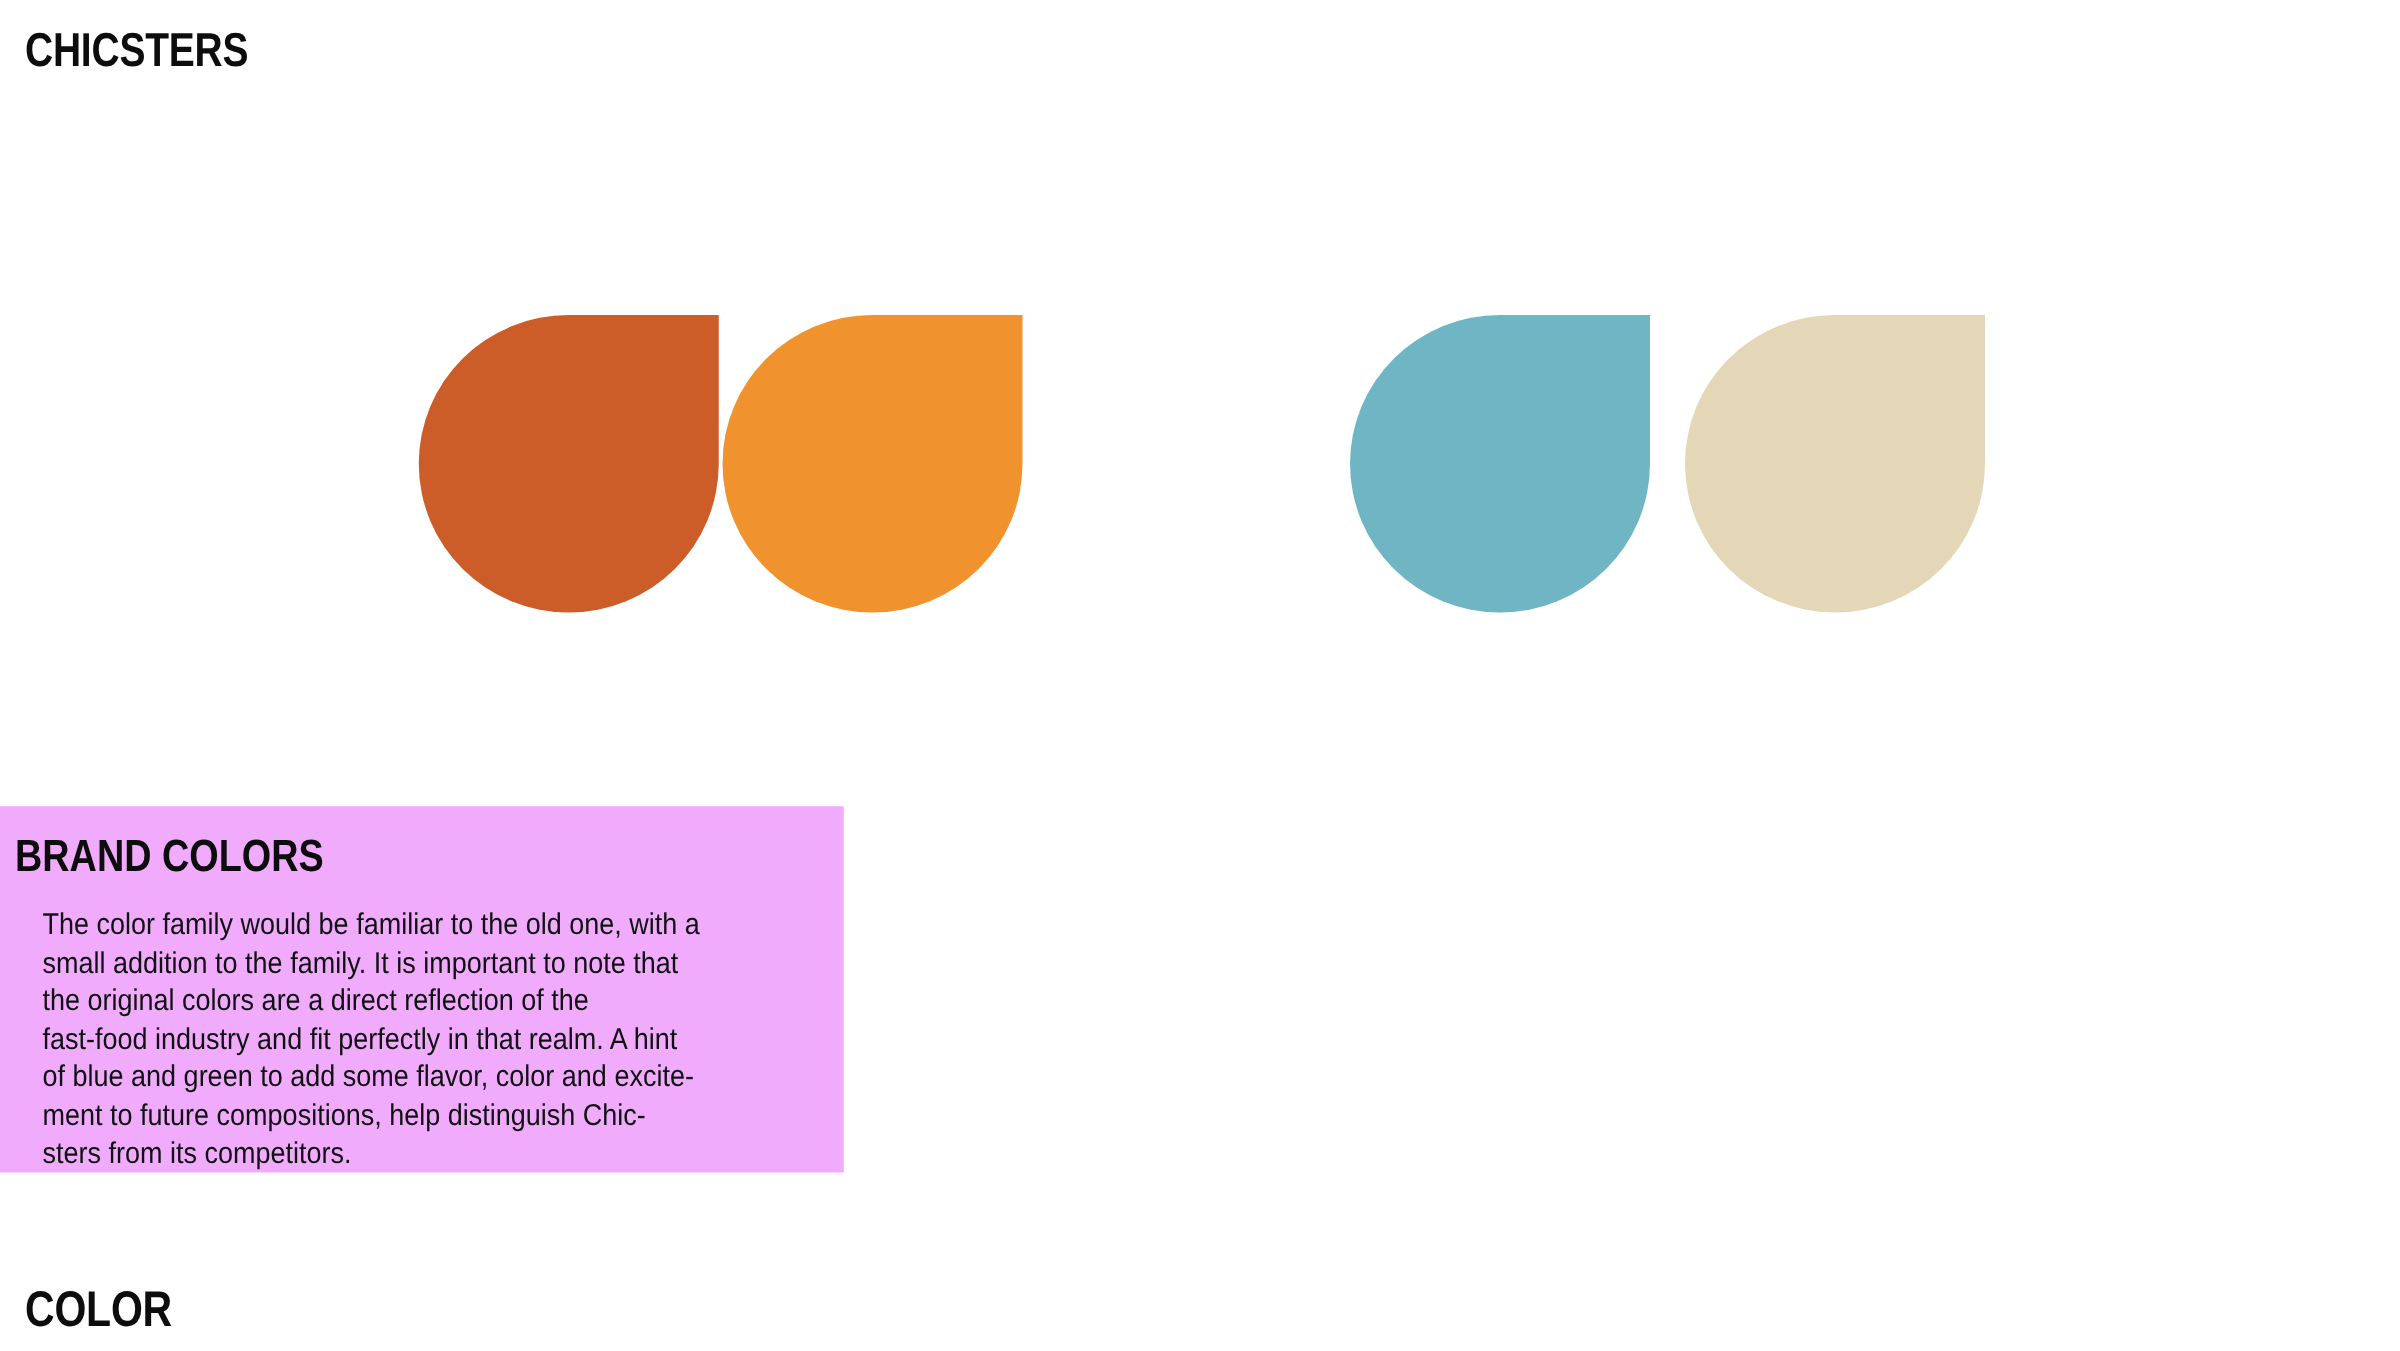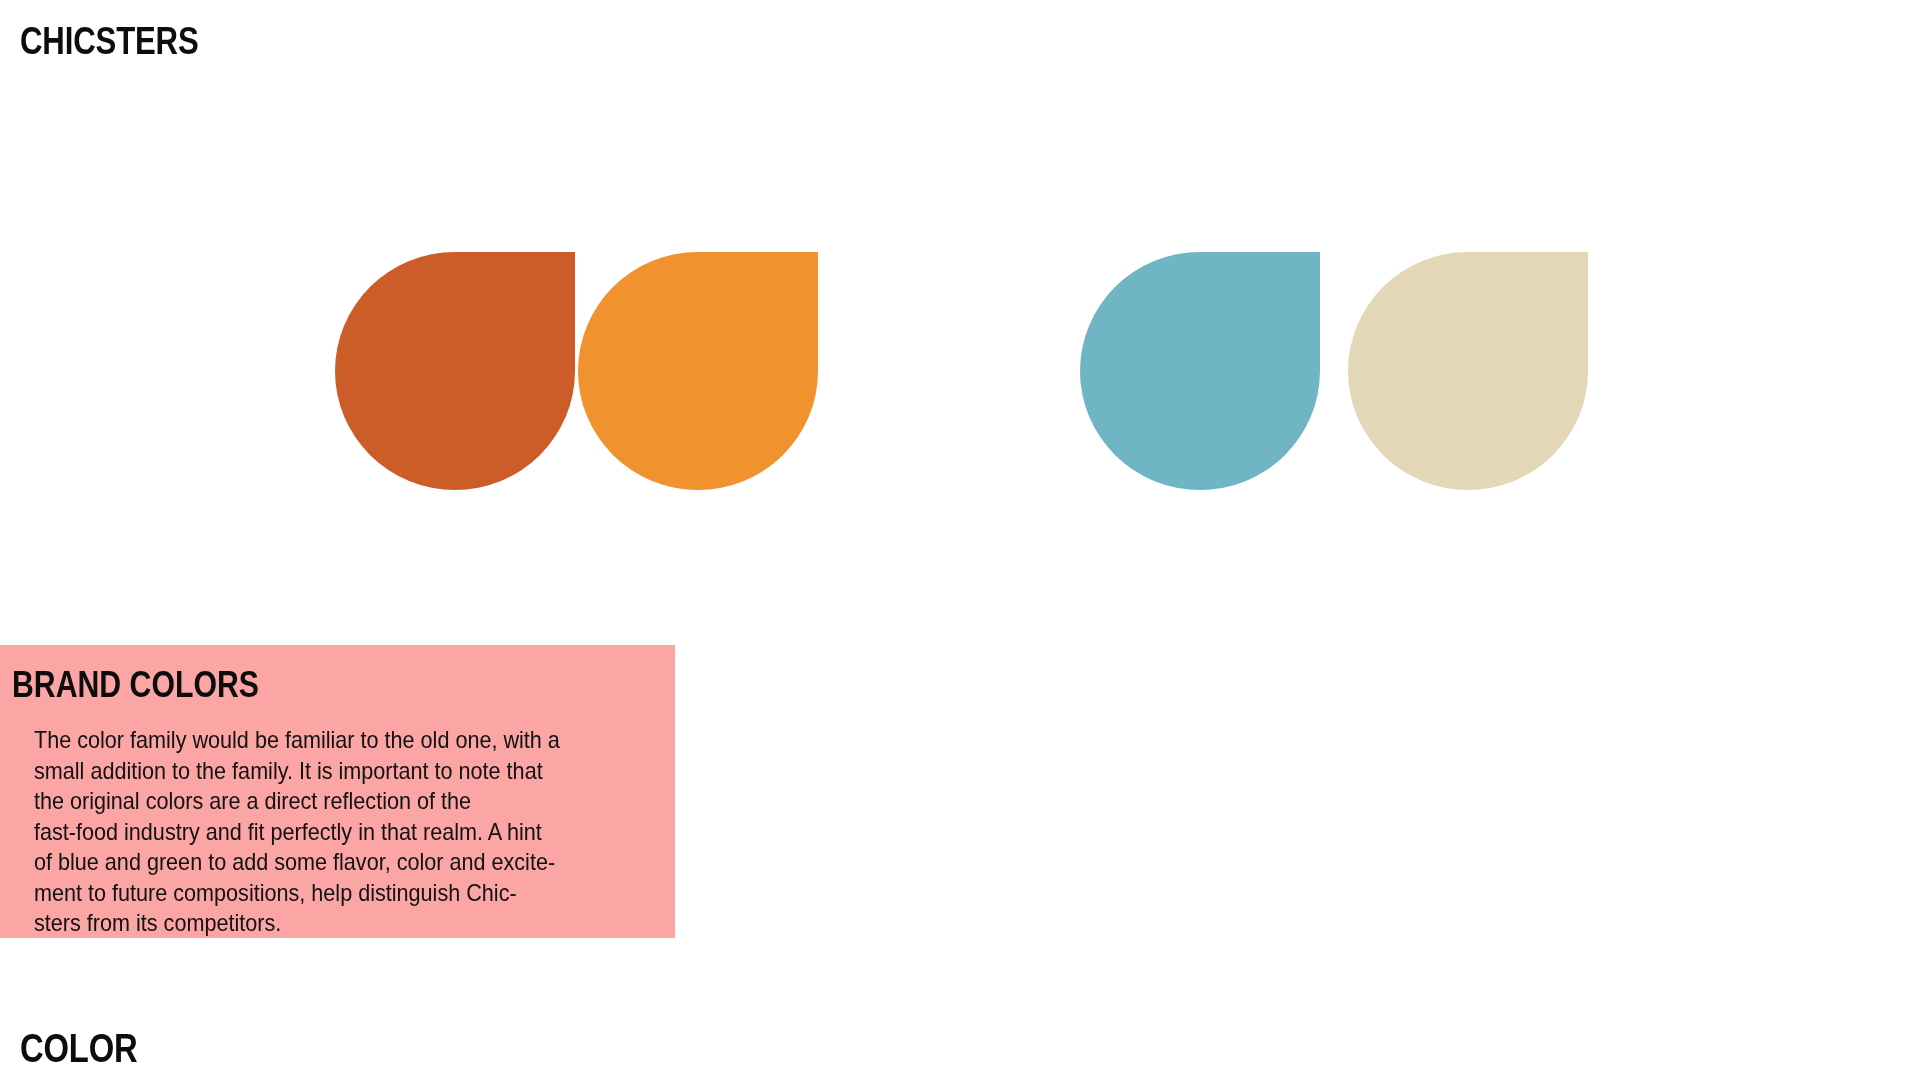--- a/index.html
+++ b/index.html
@@ -101,21 +101,21 @@
 
 <div class="wordmark" id="page-header-wordmark">CHICSTERS</div>
 
 <div class="swatch-row">
   <div class="swatch" style="background: rgb(204, 92, 40); left: 335px;"></div>
   <div class="swatch" style="background: rgb(240, 146, 46); left: 578px;"></div>
   <div class="swatch" style="background: rgb(111, 181, 195); left: 1080px;"></div>
   <div class="swatch" style="background: rgb(228, 215, 184); left: 1348px;"></div>
 </div>
 
-<div class="info-panel" style="background: #fca5a5; padding-left: 12px;">
+<div class="info-panel" style="background: #f0abfc; padding-left: 12px;">
   <h2 class="info-panel-title">BRAND COLORS</h2>
   <p class="info-panel-body">The color family would be familiar to the old one, with a
 small addition to the family. It is important to note that
 the original colors are a direct reflection of the
 fast-food industry and fit perfectly in that realm. A hint
 of blue and green to add some flavor, color and excite-
 ment to future compositions, help distinguish Chic-
 sters from its competitors.</p>
 </div>
 

